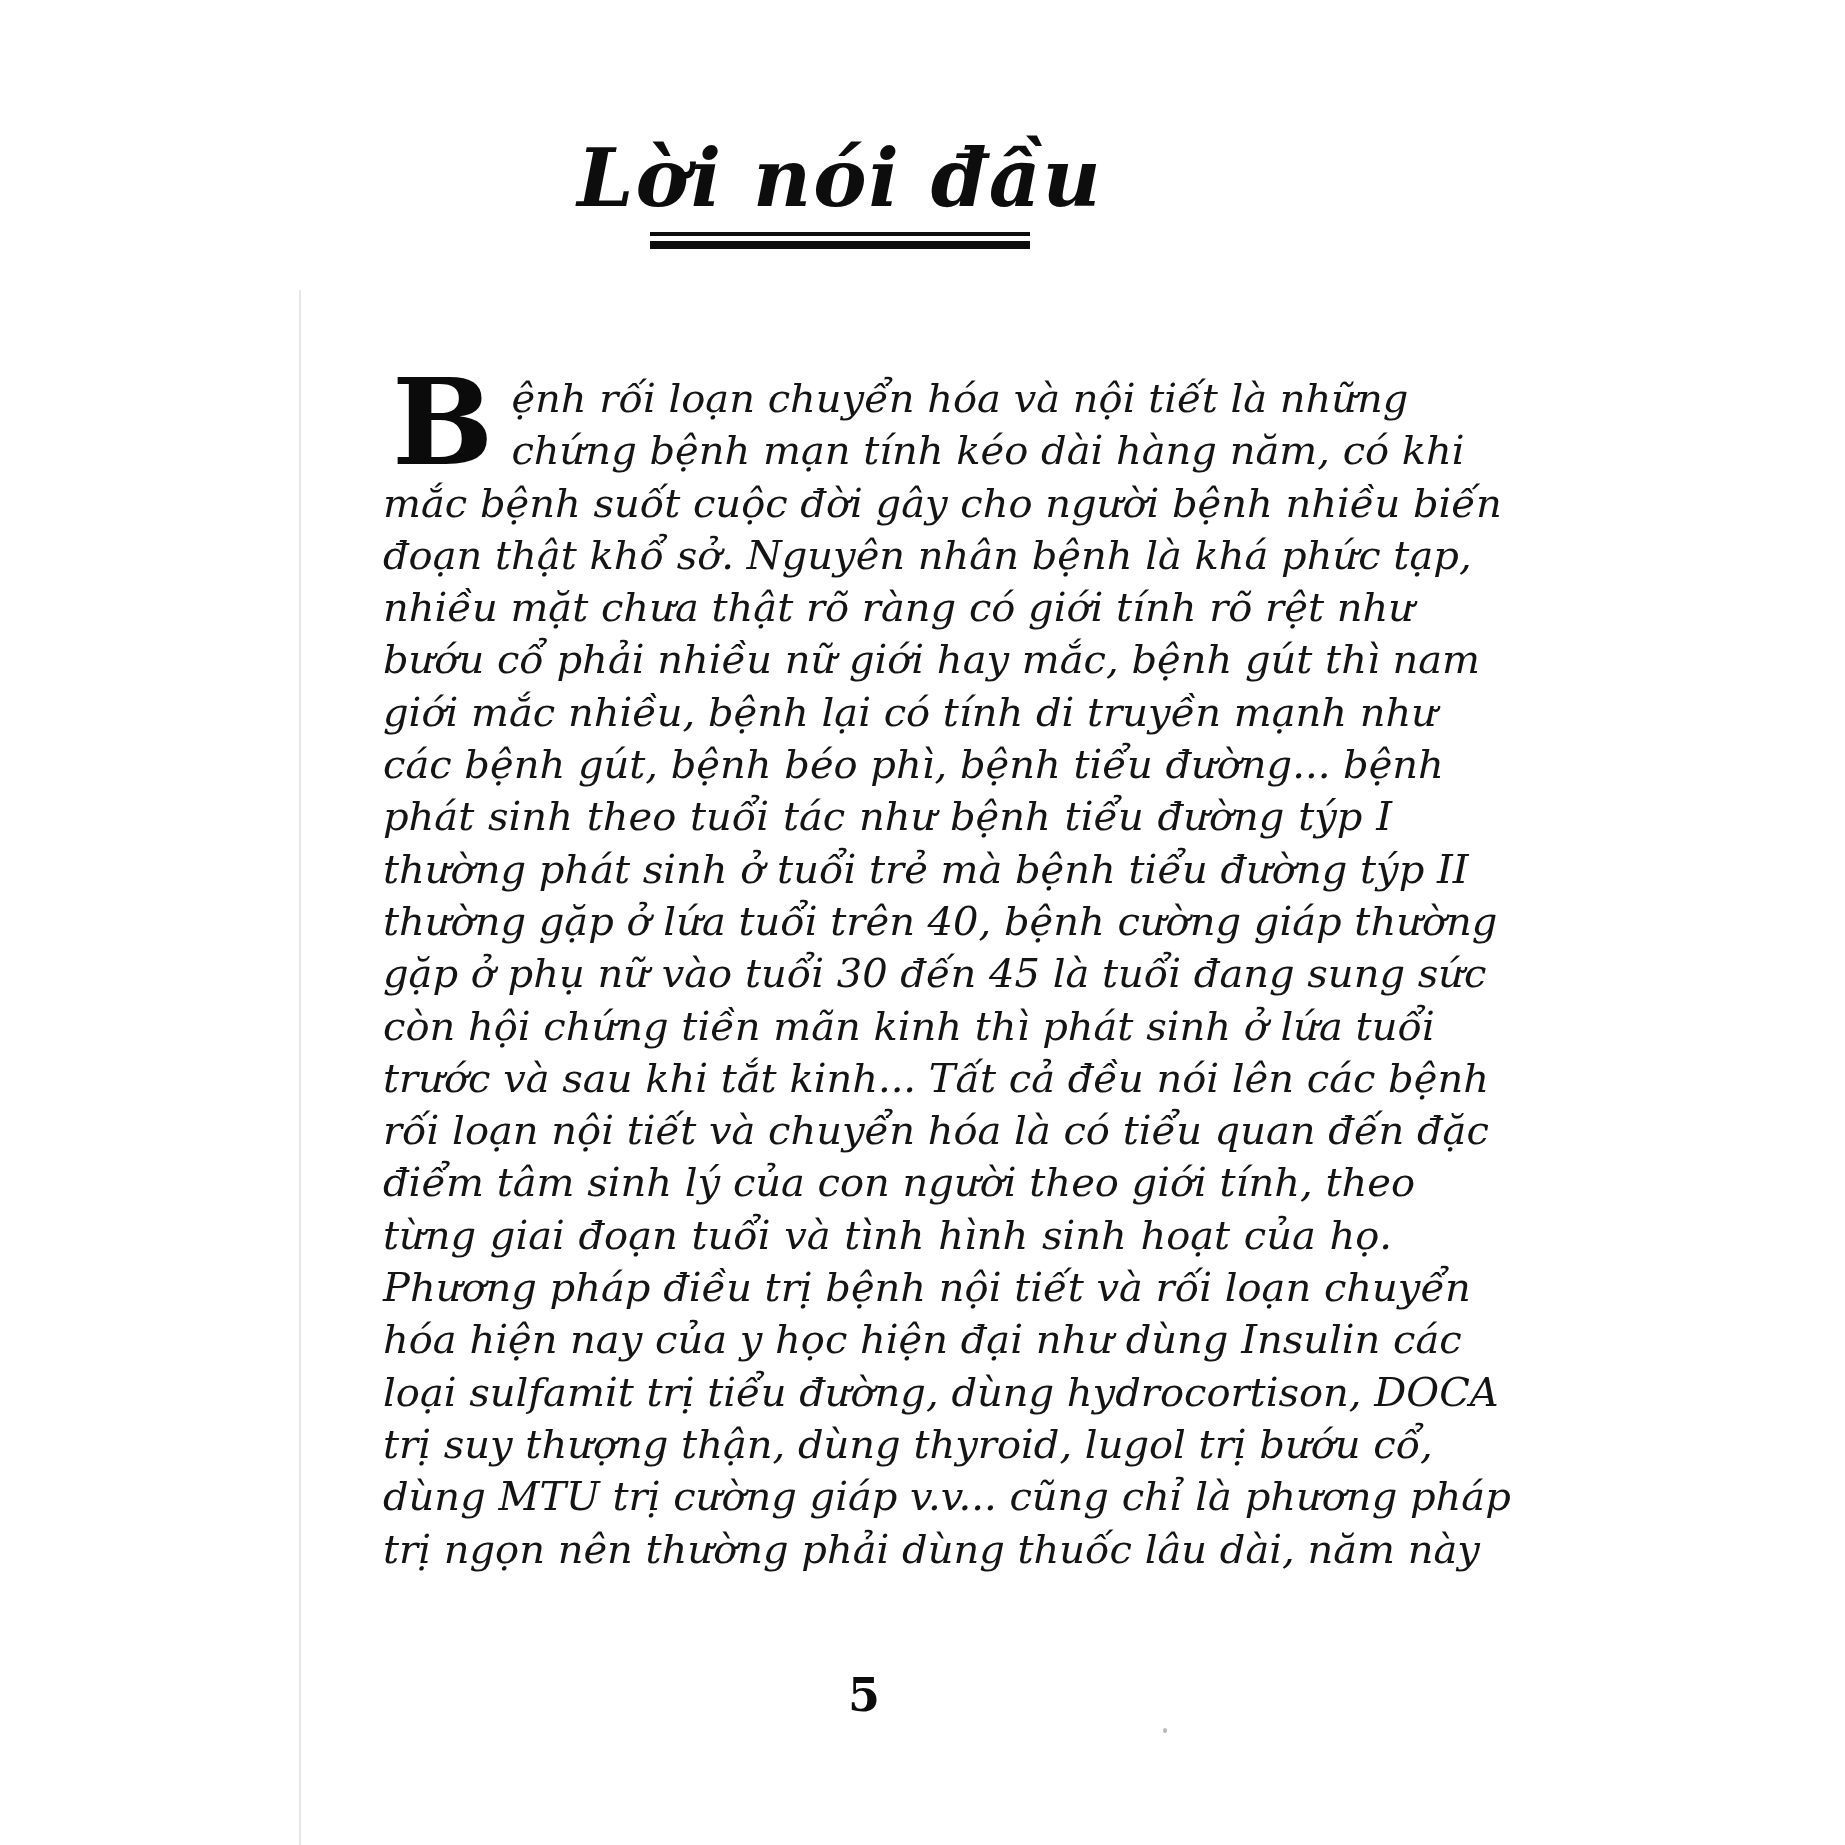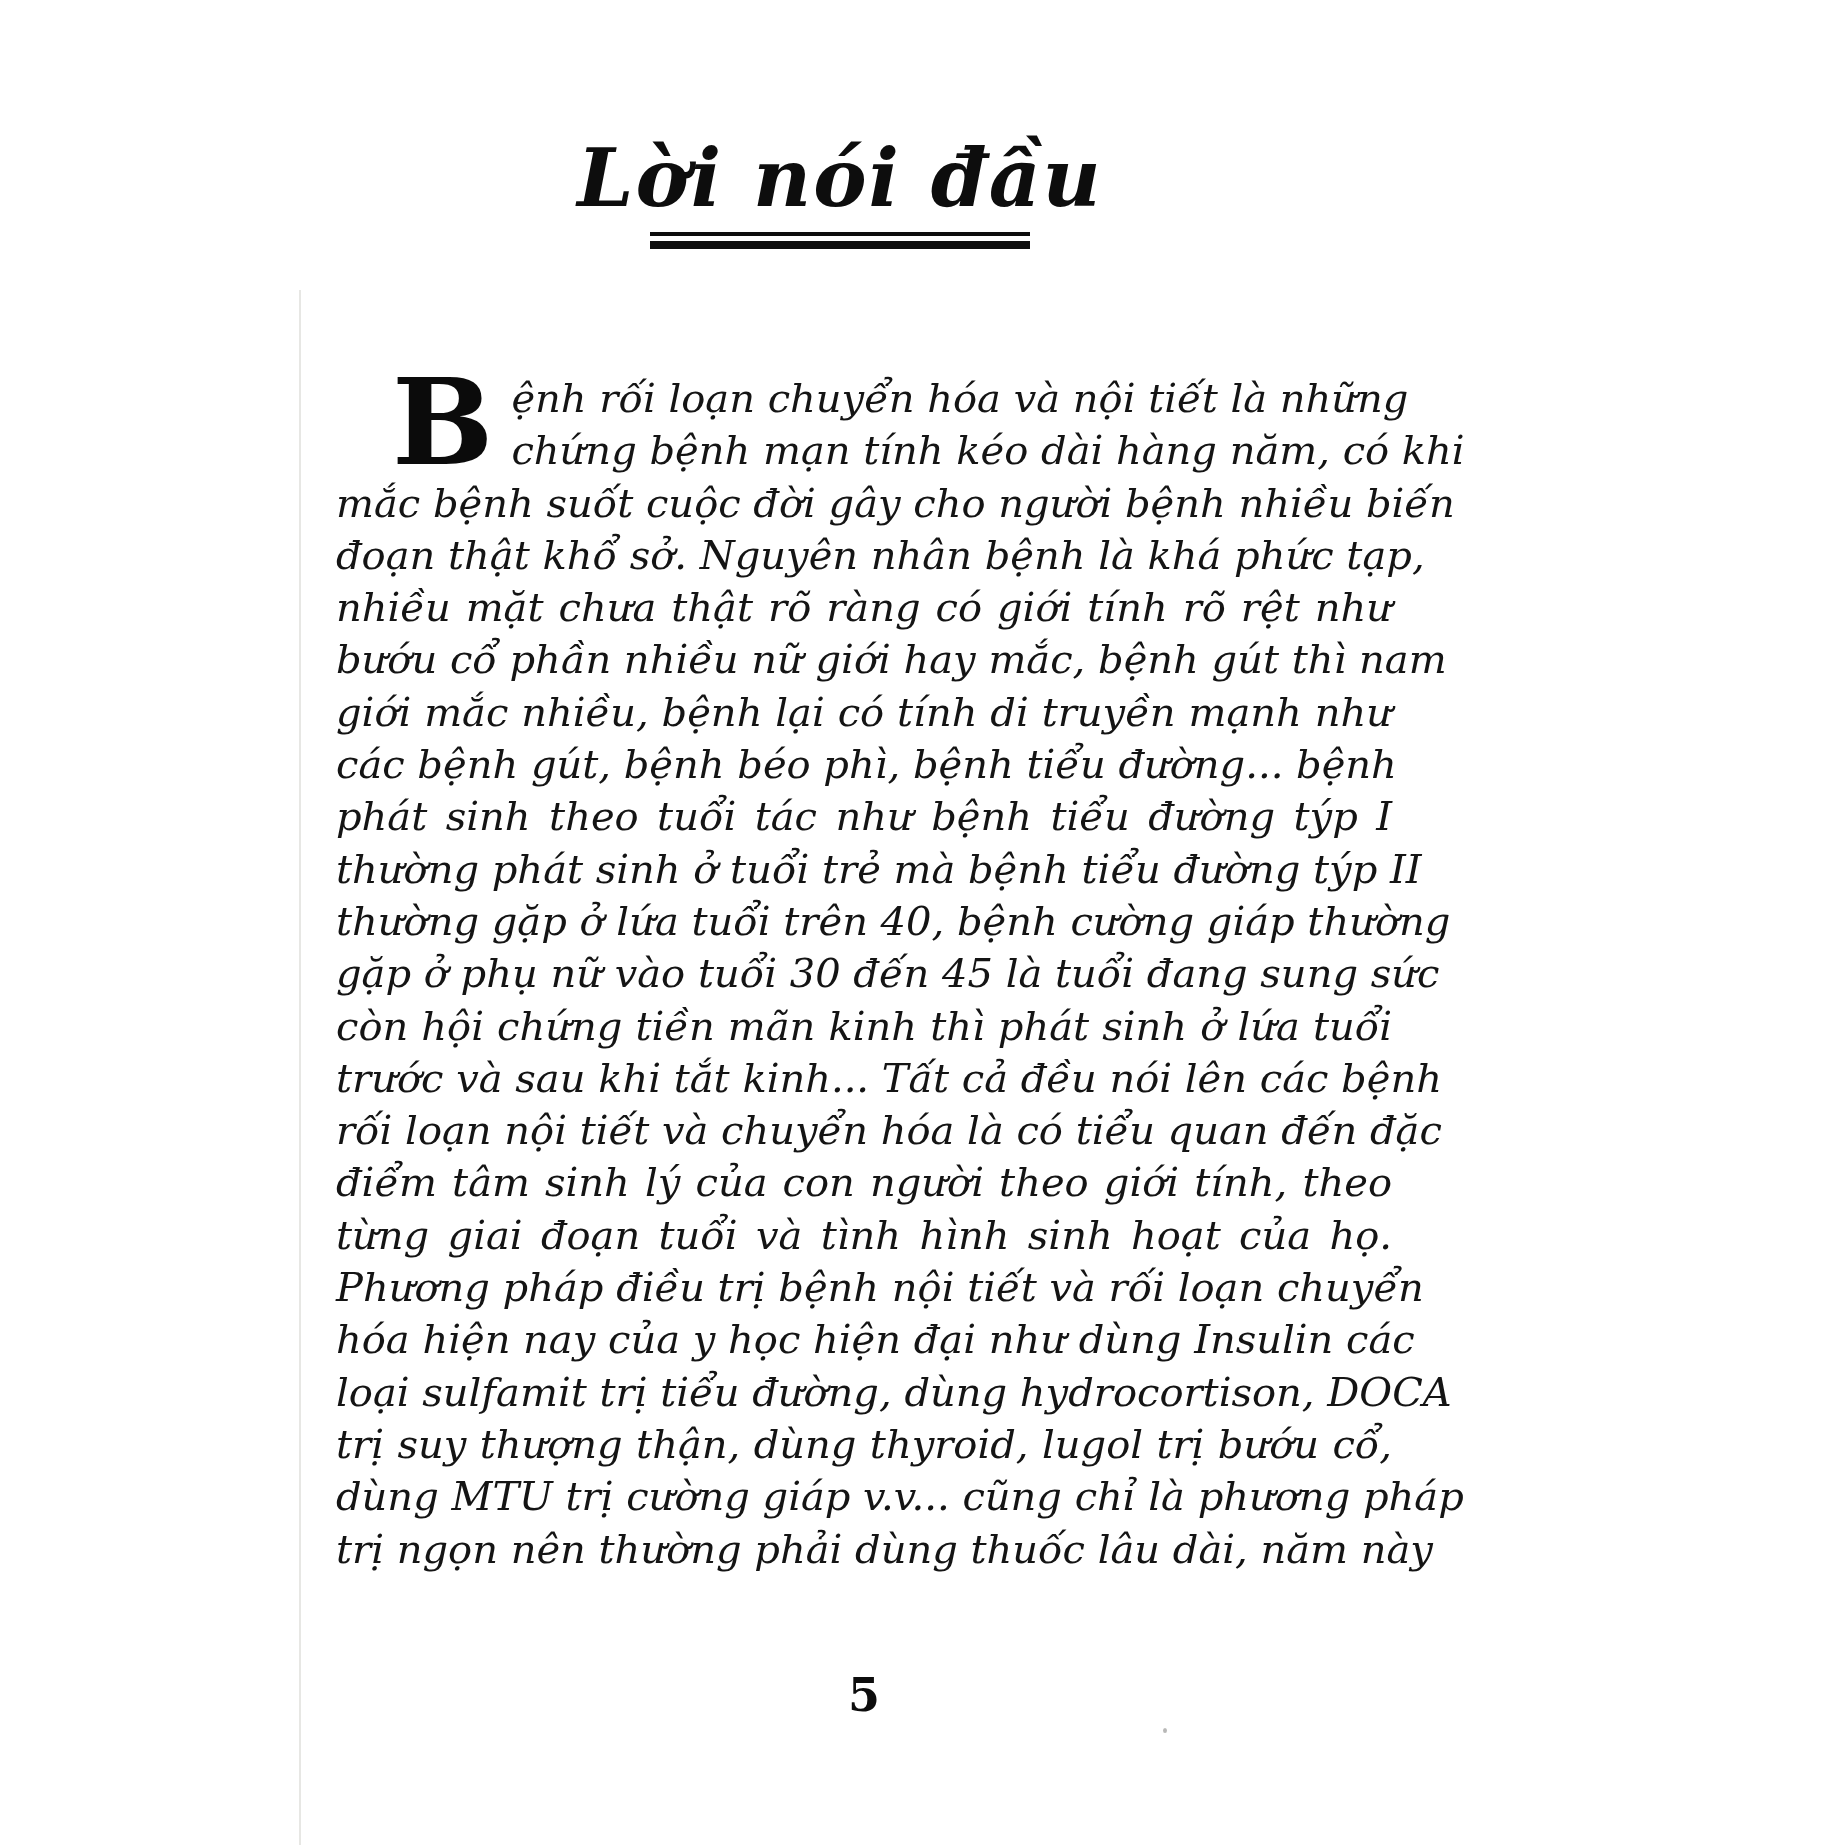--- a/index.html
+++ b/index.html
@@ -76,20 +76,21 @@
     margin-left: 56px;
     margin-right: 18px;
     color: #0b0b0b;
   }
   .line {
     height: 52.3px;
     line-height: 52.3px;
     text-align: justify;
     text-align-last: justify;
     white-space: nowrap;
+    margin-left: 47px;
   }
   .page-number {
     position: absolute;
     top: 1668px;
     left: 336px;
     width: 1056px;
     text-align: center;
     font-weight: bold;
     font-size: 46px;
     color: #0d0d0d;
@@ -108,21 +109,21 @@
     <div class="title-underline"></div>
   </div>
 
   <div class="body-block">
     <span class="dropcap">B</span>
     <div class="line">ệnh rối loạn chuyển hóa và nội tiết là những</div>
     <div class="line">chứng bệnh mạn tính kéo dài hàng năm, có khi</div>
     <div class="line">mắc bệnh suốt cuộc đời gây cho người bệnh nhiều biến</div>
     <div class="line">đoạn thật khổ sở. Nguyên nhân bệnh là khá phức tạp,</div>
     <div class="line">nhiều mặt chưa thật rõ ràng có giới tính rõ rệt như</div>
-    <div class="line">bướu cổ phần nhiều nữ giới hay mắc, bệnh gút thì nam</div>
+    <div class="line">bướu cổ phải nhiều nữ giới hay mắc, bệnh gút thì nam</div>
     <div class="line">giới mắc nhiều, bệnh lại có tính di truyền mạnh như</div>
     <div class="line">các bệnh gút, bệnh béo phì, bệnh tiểu đường... bệnh</div>
     <div class="line">phát sinh theo tuổi tác như bệnh tiểu đường týp I</div>
     <div class="line">thường phát sinh ở tuổi trẻ mà bệnh tiểu đường týp II</div>
     <div class="line">thường gặp ở lứa tuổi trên 40, bệnh cường giáp thường</div>
     <div class="line">gặp ở phụ nữ vào tuổi 30 đến 45 là tuổi đang sung sức</div>
     <div class="line">còn hội chứng tiền mãn kinh thì phát sinh ở lứa tuổi</div>
     <div class="line">trước và sau khi tắt kinh... Tất cả đều nói lên các bệnh</div>
     <div class="line">rối loạn nội tiết và chuyển hóa là có tiểu quan đến đặc</div>
     <div class="line">điểm tâm sinh lý của con người theo giới tính, theo</div>

